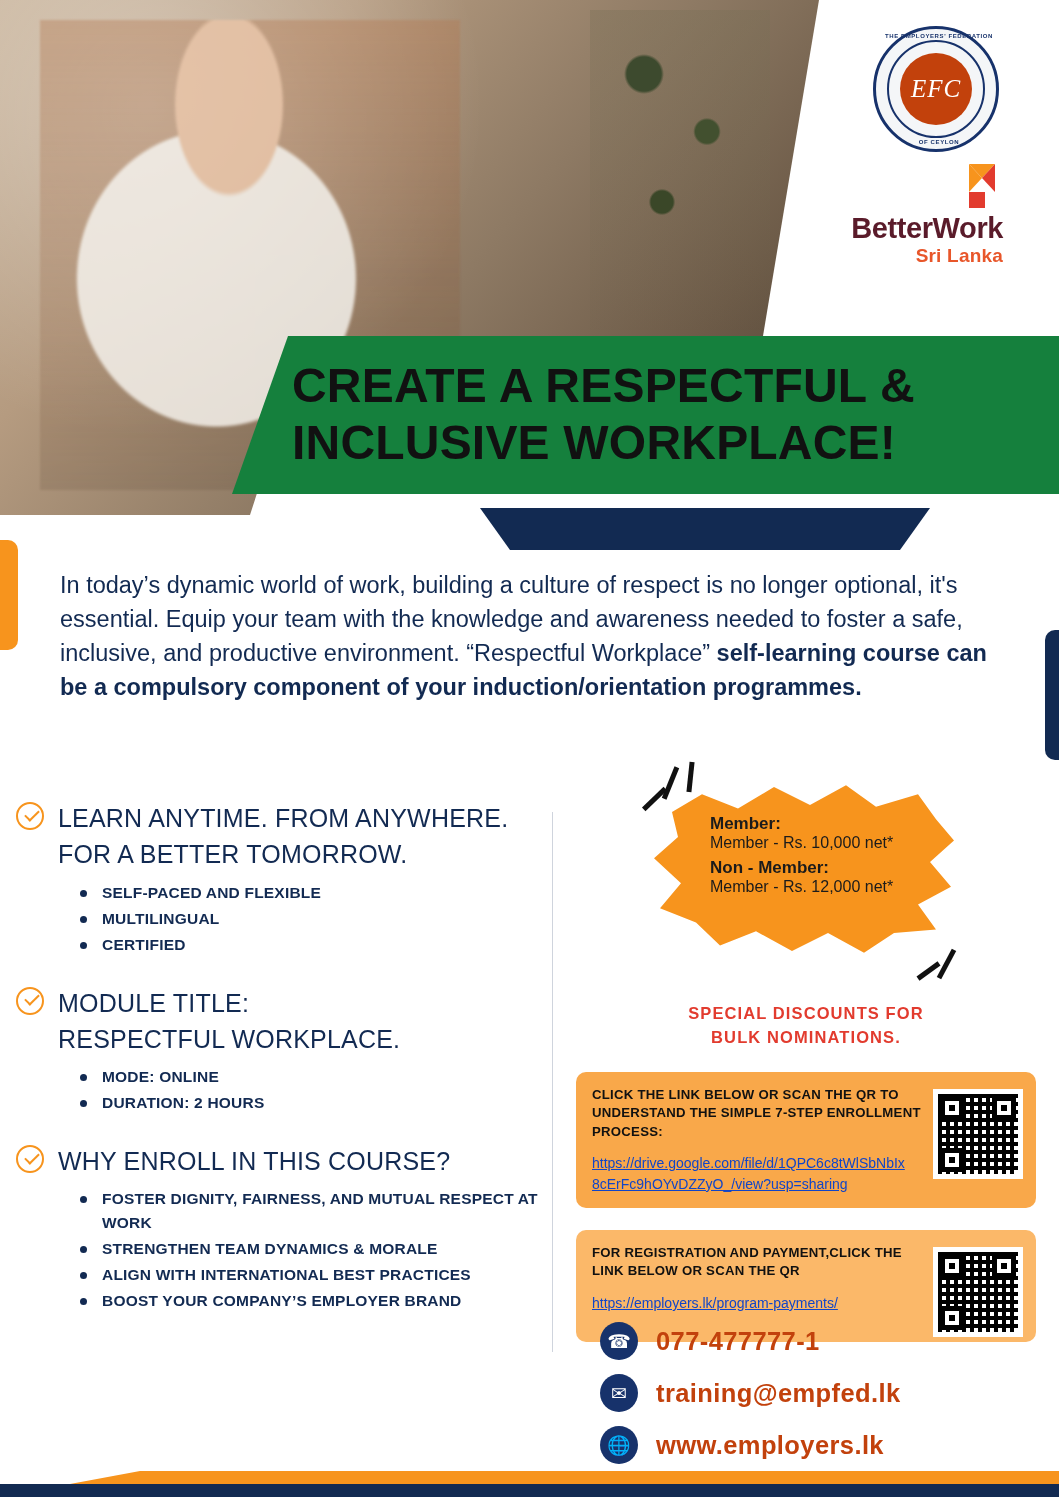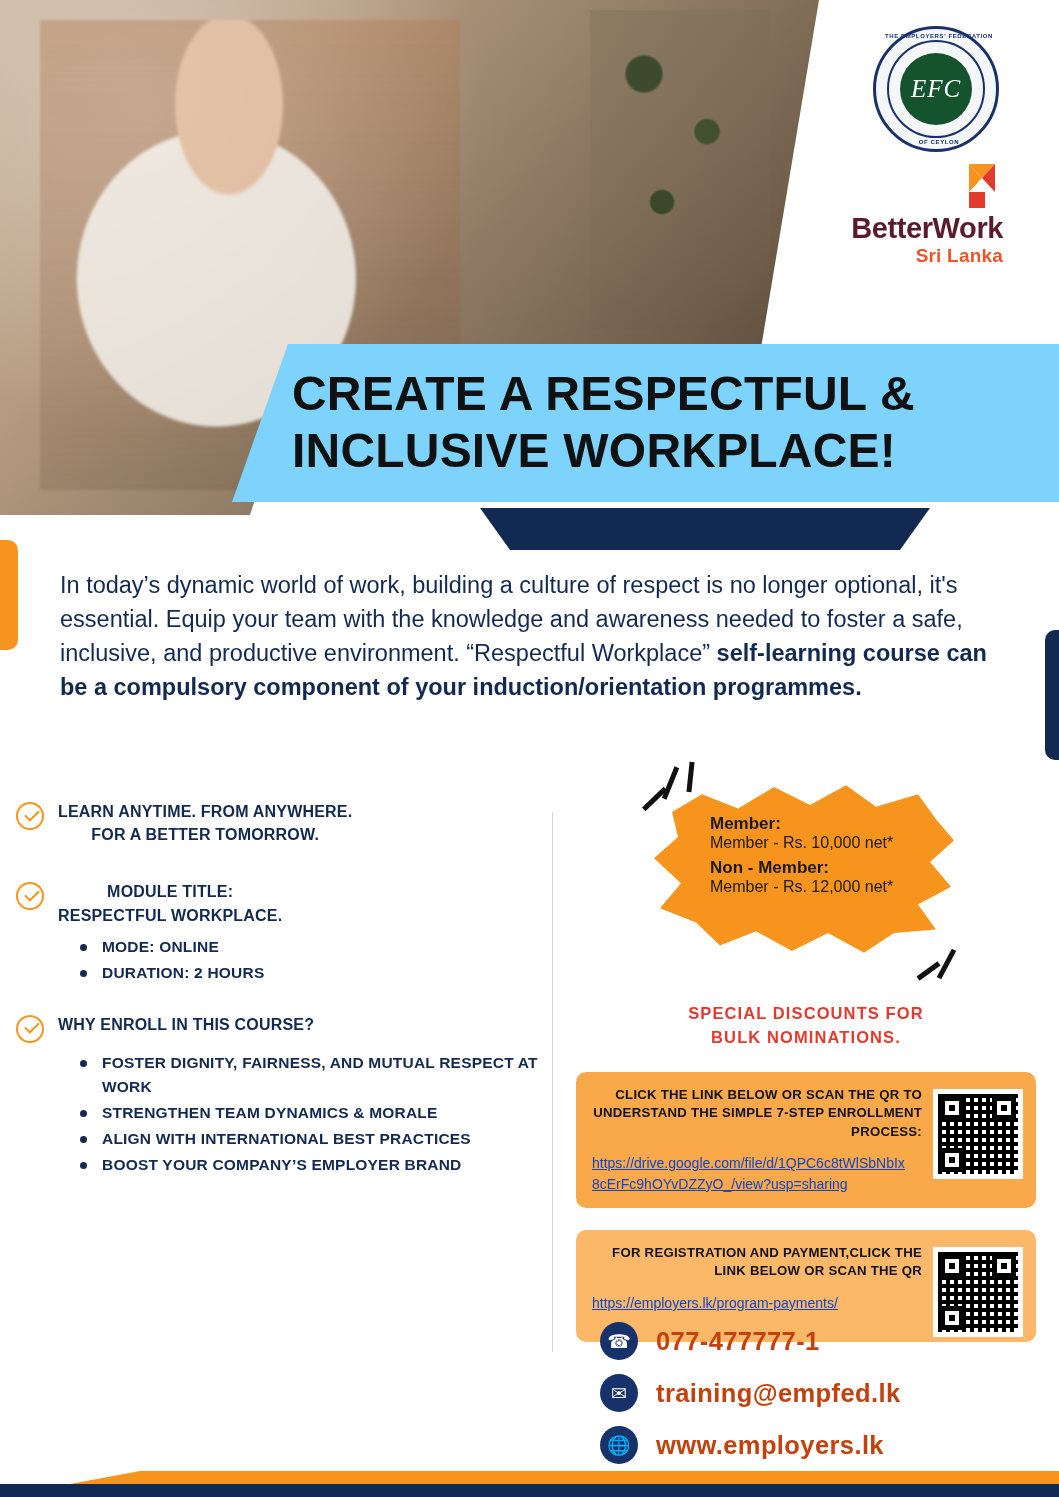--- a/index.html
+++ b/index.html
@@ -54,23 +54,23 @@
     position: absolute;
     right: 0; top: 0;
     width: 300px; height: 360px;
     background: #ffffff;
     clip-path: polygon(60px 0, 300px 0, 300px 360px, 0 360px);
   }
 
   
   .title-band {
     position: absolute;
-    left: 232px; top: 344px;
+    left: 232px; top: 336px;
     width: 827px; height: 158px;
-    background: #7dd3fc;
+    background: #15803d;
     clip-path: polygon(56px 0, 827px 0, 827px 158px, 0 158px);
     display: flex;
     align-items: center;
   }
   .title-band .title-text {
     margin-left: 60px;
     color: #111111;
     font-size: 48px;
     font-weight: 700;
     line-height: 1.18;
@@ -112,21 +112,21 @@
   .efc-ring {
     width: 98px; height: 98px;
     border-radius: 50%;
     border: 2px solid #17326b;
     display: flex; align-items: center; justify-content: center;
     position: relative;
   }
   .efc-inner {
     width: 72px; height: 72px;
     border-radius: 50%;
-    background: #14532d;
+    background: #c2410c;
     display: flex; align-items: center; justify-content: center;
     color: #ffffff;
     font-family: "Liberation Serif", serif;
     font-size: 25px;
     font-style: italic;
     letter-spacing: 1px;
   }
   .efc-caption {
     position: absolute;
     width: 126px;
@@ -198,25 +198,24 @@
   .check-icon:after {
     content: "";
     position: absolute;
     left: 6.5px; top: 5.5px;
     width: 12px; height: 6px;
     border-left: 2.6px solid #F7941D;
     border-bottom: 2.6px solid #F7941D;
     transform: rotate(-45deg);
   }
   .head-text {
-    font-size: 16px;
-    font-weight: 700;
+    font-size: 25px;
+    font-weight: 400;
     line-height: 1.45;
     letter-spacing: .2px;
-    text-align: center;
   }
   .bullets {
     margin: 6px 0 0 64px;
     list-style: none;
   }
   .bullets li {
     position: relative;
     font-size: 15.5px;
     font-weight: 700;
     line-height: 1.55;
@@ -304,21 +303,20 @@
     min-height: 112px;
   }
   .card.pale { background: #FBB869; }
   .card-head {
     font-size: 13.2px;
     font-weight: 700;
     color: #111111;
     letter-spacing: .25px;
     line-height: 1.4;
     max-width: 330px;
-    text-align: right;
   }
   .card-link {
     margin-top: 12px;
     font-size: 14px;
     color: #1145c8;
     text-decoration: underline;
     word-break: break-all;
     line-height: 1.45;
     max-width: 320px;
     display: block;
@@ -432,20 +430,25 @@
 
 <div class="left-col">
 
   <div class="check-head">
     <span class="check-icon"></span>
     <span class="head-text">
       <span>LEARN ANYTIME. FROM ANYWHERE.</span><br>
       <span>FOR A BETTER TOMORROW.</span>
     </span>
   </div>
+  <ul class="bullets">
+    <li>SELF-PACED AND FLEXIBLE</li>
+    <li>MULTILINGUAL</li>
+    <li>CERTIFIED</li>
+  </ul>
 
   <div class="block-gap"></div>
 
   <div class="check-head">
     <span class="check-icon"></span>
     <span class="head-text">
       <span>MODULE TITLE:</span><br>
       <span>RESPECTFUL WORKPLACE.</span>
     </span>
   </div>

